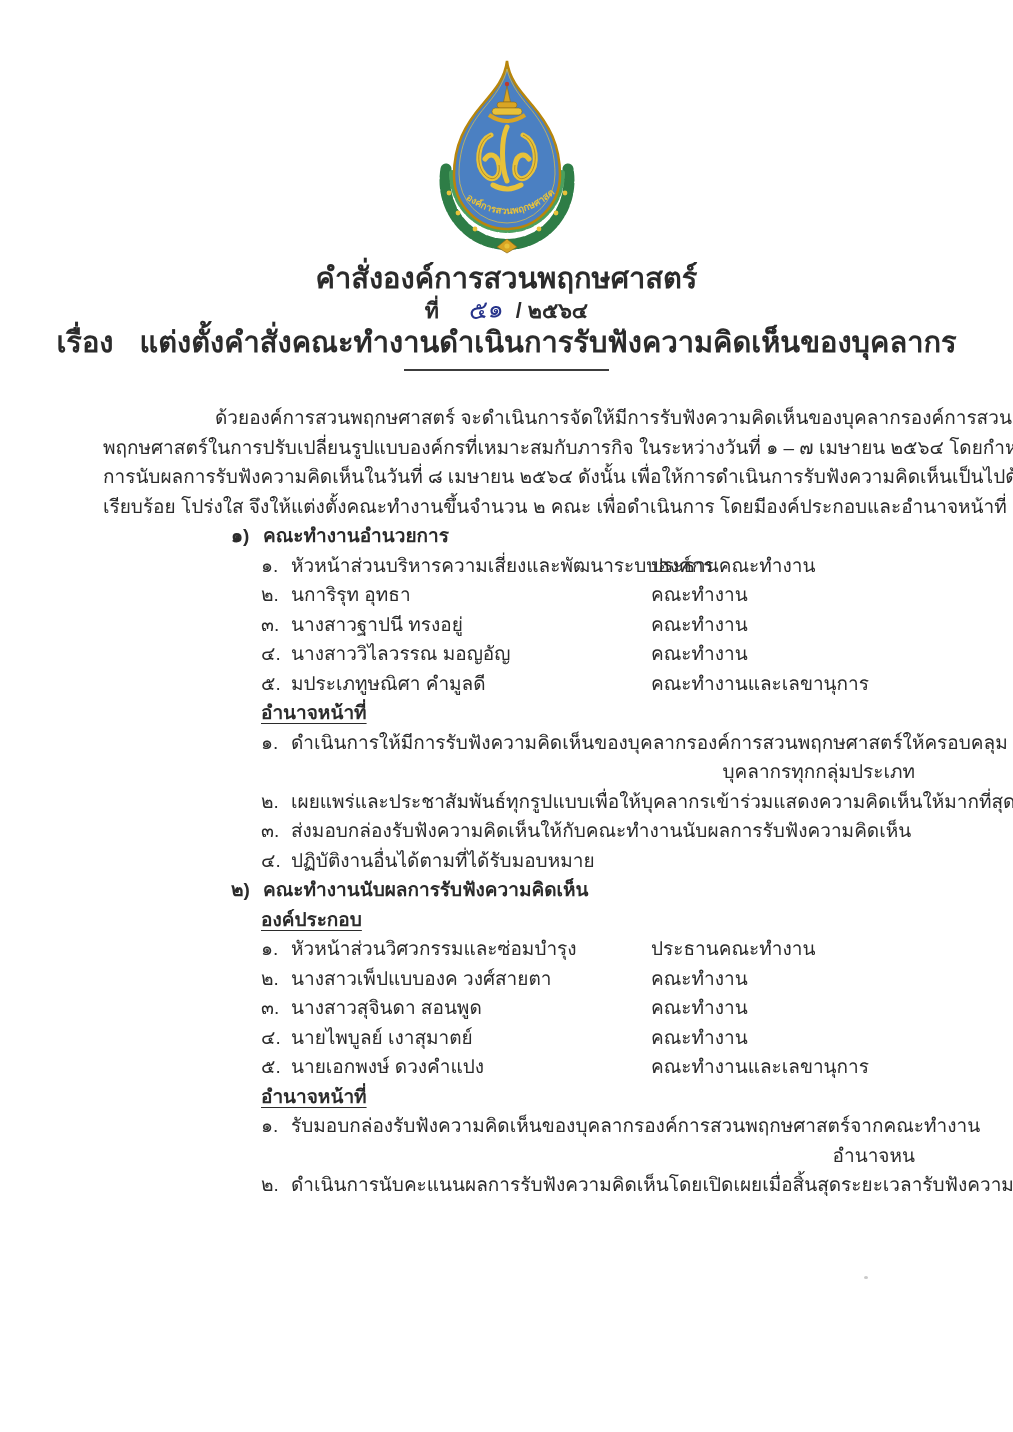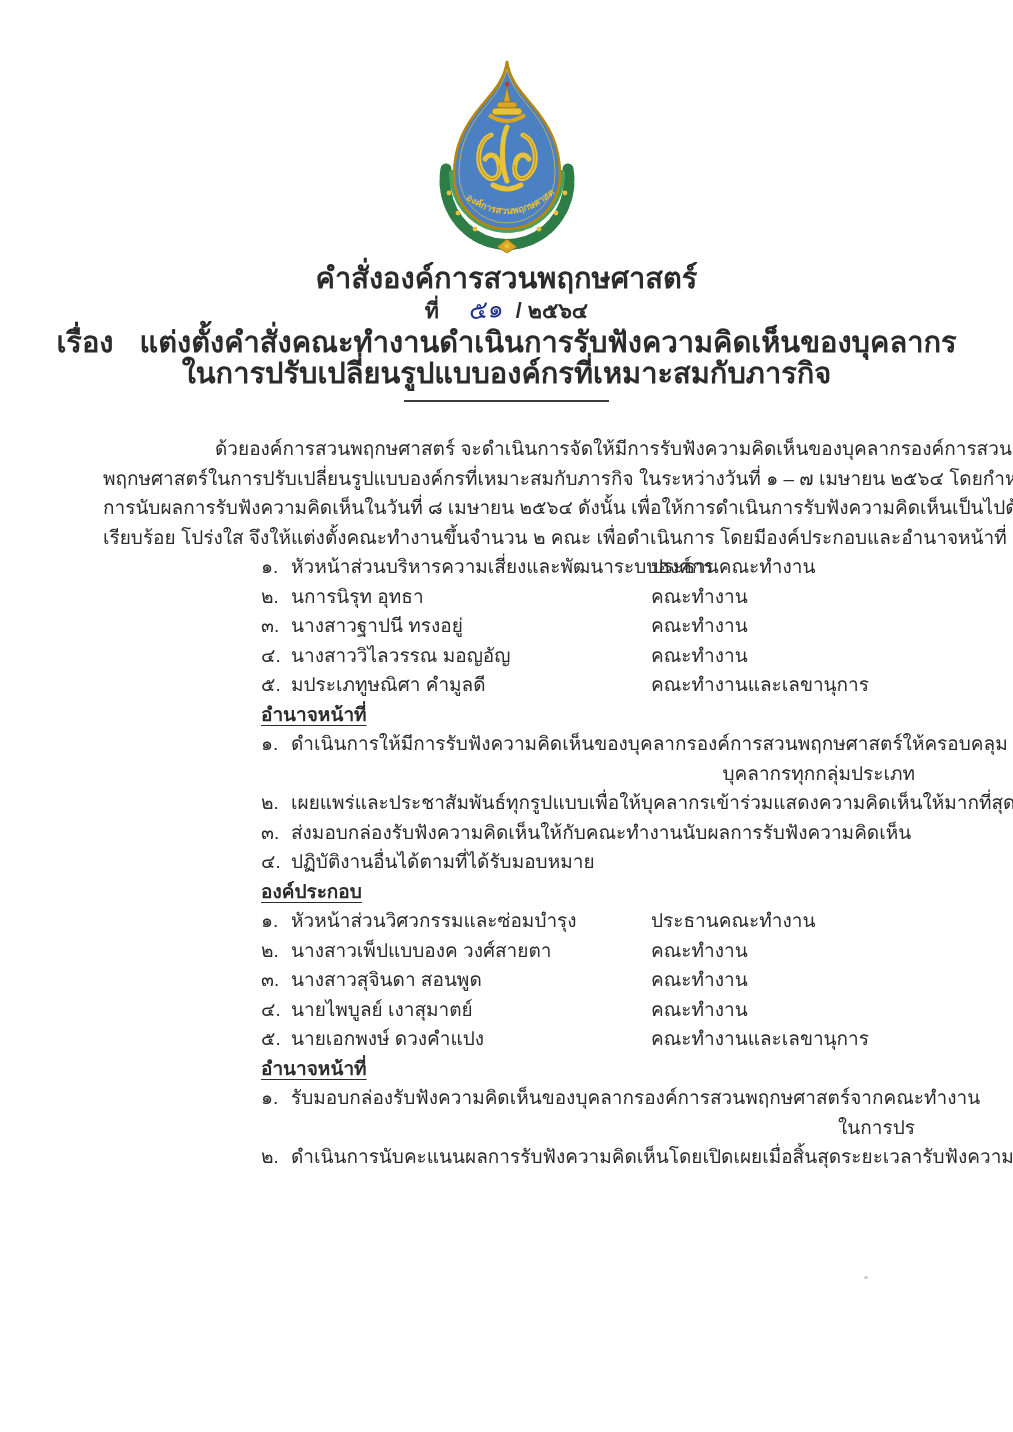--- a/index.html
+++ b/index.html
@@ -104,56 +104,57 @@
         <polygon points="76,182 66,190 76,196 86,190" fill="#d9a524" stroke="#8a6a1a" stroke-width="0.7"></polygon>
         <circle cx="76" cy="189" r="2.6" fill="#e8c23a"></circle>
       </g>
     </svg>
   </div>
 
   <div class="header">
     <div class="h-line">คำสั่งองค์การสวนพฤกษศาสตร์</div>
     <div class="no-line"><span>ที่</span><span class="hand-no">๕๑</span><span>/ ๒๕๖๔</span></div>
     <div class="h-line"><span class="subject-label">เรื่อง</span><span>แต่งตั้งคำสั่งคณะทำงานดำเนินการรับฟังความคิดเห็นของบุคลากร</span></div>
-    <div class="h-line">ในการปรับเปลี่ยนรูปแบบองค์กรที่เหมาะสมกับภารกิจ</div>
     <div class="divider"></div>
   </div>
 
   <div class="body-text">
 
     <div class="line indent1">ด้วยองค์การสวนพฤกษศาสตร์ จะดำเนินการจัดให้มีการรับฟังความคิดเห็นของบุคลากรองค์การสวน</div>
     <div class="line">พฤกษศาสตร์ในการปรับเปลี่ยนรูปแบบองค์กรที่เหมาะสมกับภารกิจ ในระหว่างวันที่ ๑ – ๗ เมษายน ๒๕๖๔ โดยกำหนดให้มี</div>
     <div class="line">การนับผลการรับฟังความคิดเห็นในวันที่ ๘ เมษายน ๒๕๖๔ ดังนั้น เพื่อให้การดำเนินการรับฟังความคิดเห็นเป็นไปด้วยความ</div>
     <div class="line">เรียบร้อย โปร่งใส จึงให้แต่งตั้งคณะทำงานขึ้นจำนวน ๒ คณะ เพื่อดำเนินการ โดยมีองค์ประกอบและอำนาจหน้าที่ ดังนี้</div>
 
+    <div class="line committee-h"><span class="cnum">๑)</span><span>คณะทำงานอำนวยการ</span></div>
 
     <div class="line member"><span class="num">๑.</span><span>หัวหน้าส่วนบริหารความเสี่ยงและพัฒนาระบบองค์กร</span><span class="role">ประธานคณะทำงาน</span></div>
-    <div class="line member"><span class="num">๒.</span><span>นการนิรุท อุทธา</span><span class="role">คณะทำงาน</span></div>
+    <div class="line member"><span class="num">๒.</span><span>นการิรุท อุทธา</span><span class="role">คณะทำงาน</span></div>
     <div class="line member"><span class="num">๓.</span><span>นางสาวฐาปนี ทรงอยู่</span><span class="role">คณะทำงาน</span></div>
     <div class="line member"><span class="num">๔.</span><span>นางสาววิไลวรรณ มอญอัญ</span><span class="role">คณะทำงาน</span></div>
     <div class="line member"><span class="num">๕.</span><span>มประเภทูษณิศา คำมูลดี</span><span class="role">คณะทำงานและเลขานุการ</span></div>
 
     <div class="line sub-head"><span>อำนาจหน้าที่</span></div>
 
     <div class="line duty-l1"><span class="num">๑.</span><span>ดำเนินการให้มีการรับฟังความคิดเห็นของบุคลากรองค์การสวนพฤกษศาสตร์ให้ครอบคลุม</span></div>
     <div class="line duty-l2">บุคลากรทุกกลุ่มประเภท</div>
     <div class="line duty-l1"><span class="num">๒.</span><span>เผยแพร่และประชาสัมพันธ์ทุกรูปแบบเพื่อให้บุคลากรเข้าร่วมแสดงความคิดเห็นให้มากที่สุด</span></div>
     <div class="line duty-l1"><span class="num">๓.</span><span>ส่งมอบกล่องรับฟังความคิดเห็นให้กับคณะทำงานนับผลการรับฟังความคิดเห็น</span></div>
     <div class="line duty-l1"><span class="num">๔.</span><span>ปฏิบัติงานอื่นได้ตามที่ได้รับมอบหมาย</span></div>
 
+    <div class="line committee-h"><span class="cnum">๒)</span><span>คณะทำงานนับผลการรับฟังความคิดเห็น</span></div>
     <div class="line sub-head"><span>องค์ประกอบ</span></div>
 
     <div class="line member"><span class="num">๑.</span><span>หัวหน้าส่วนวิศวกรรมและซ่อมบำรุง</span><span class="role">ประธานคณะทำงาน</span></div>
     <div class="line member"><span class="num">๒.</span><span>นางสาวเพ็ปแบบองค วงศ์สายตา</span><span class="role">คณะทำงาน</span></div>
     <div class="line member"><span class="num">๓.</span><span>นางสาวสุจินดา สอนพูด</span><span class="role">คณะทำงาน</span></div>
     <div class="line member"><span class="num">๔.</span><span>นายไพบูลย์ เงาสุมาตย์</span><span class="role">คณะทำงาน</span></div>
     <div class="line member"><span class="num">๕.</span><span>นายเอกพงษ์ ดวงคำแปง</span><span class="role">คณะทำงานและเลขานุการ</span></div>
 
     <div class="line sub-head"><span>อำนาจหน้าที่</span></div>
 
     <div class="line duty-l1"><span class="num">๑.</span><span>รับมอบกล่องรับฟังความคิดเห็นของบุคลากรองค์การสวนพฤกษศาสตร์จากคณะทำงาน</span></div>
-    <div class="line duty-l2">ในการปร</div>
+    <div class="line duty-l2">อำนาจหน</div>
     <div class="line duty-l1"><span class="num">๒.</span><span>ดำเนินการนับคะแนนผลการรับฟังความคิดเห็นโดยเปิดเผยเมื่อสิ้นสุดระยะเวลารับฟังความ</span></div>
 
   </div>
 
   <div class="artifact"></div>
 </div>
 
 </body></html>

